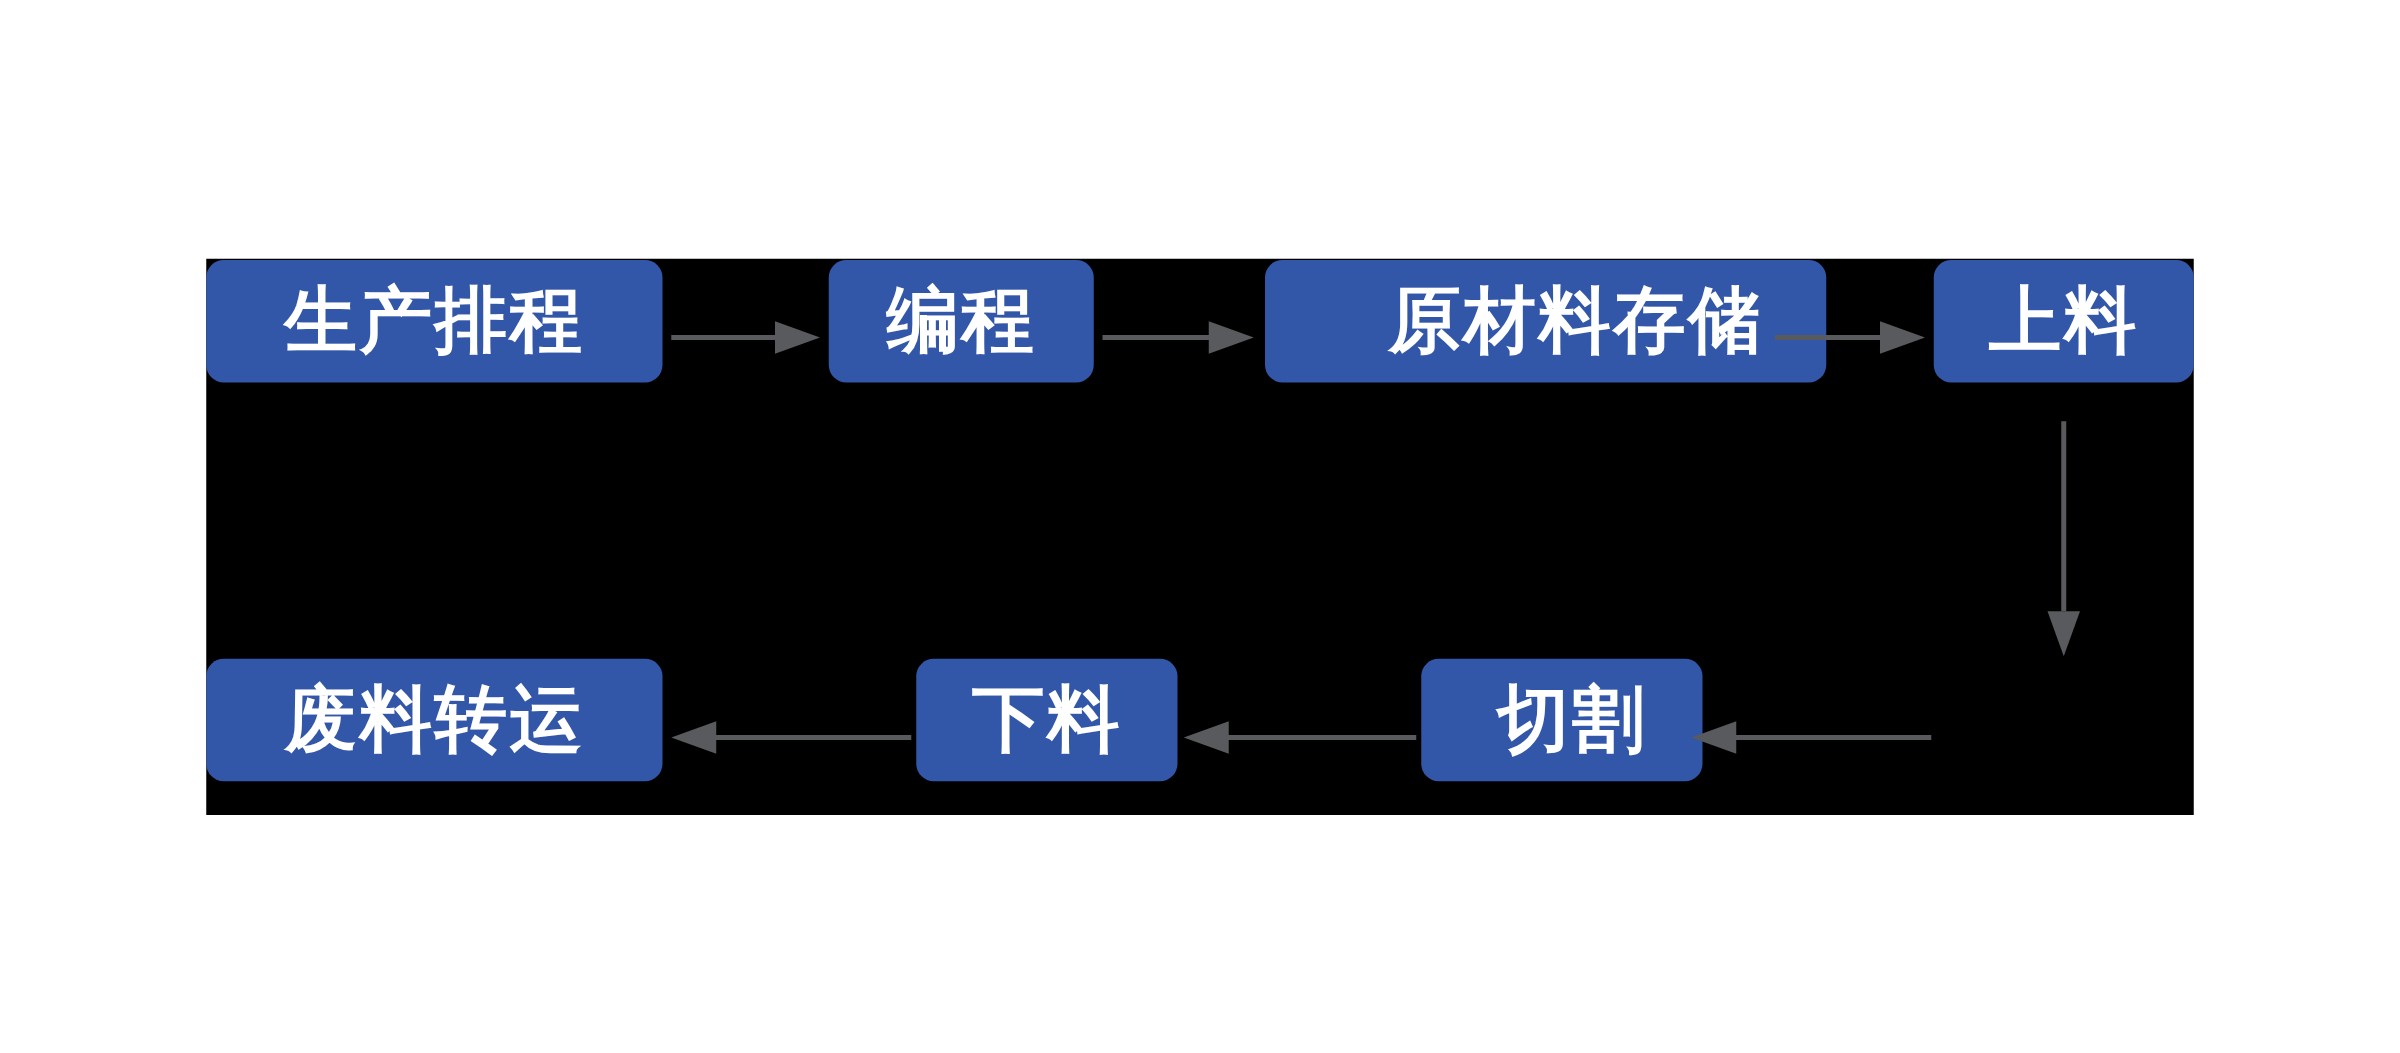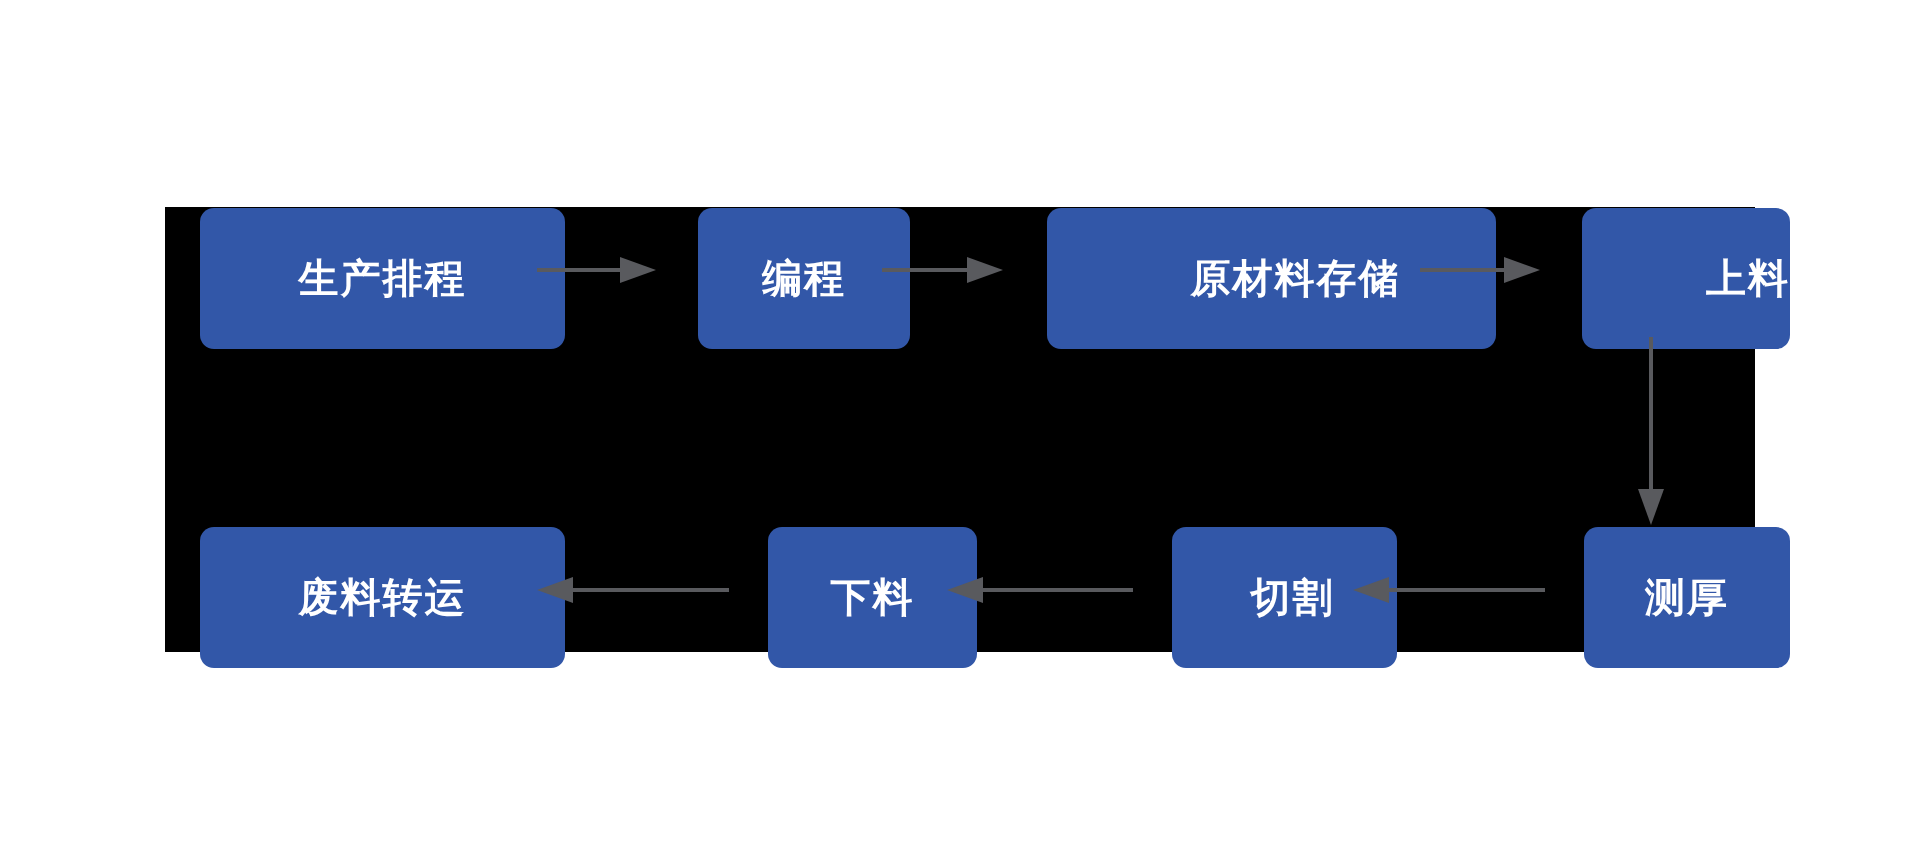--- a/index.html
+++ b/index.html
@@ -10,35 +10,34 @@
     overflow:hidden;
     font-family:"Liberation Sans","DejaVu Sans",sans-serif;
   }
   .canvas{
     position:absolute;
     left:165px;top:207px;width:1590px;height:445px;
     background:var(--canvas-bg,#000000);
   }
   .node{
     position:absolute;
-    height:141px;
+    height:98px;
     background:var(--node-fill,#3257A8);
     border-radius:14px;
     display:flex;align-items:center;justify-content:center;
     color:var(--text-color,#ffffff);
-    font-size:40px;font-weight:600;letter-spacing:2px;
+    font-size:58px;font-weight:600;letter-spacing:2px;
     white-space:nowrap;
-    margin-left:35px;
   }
   .row-top{top:208px;}
   .row-bottom{top:527px;}
   .n1{left:165px;width:365px;}
   .n2{left:663px;width:212px;}
   .n3{left:1012px;width:401px;padding-left:48px;}
-  .n4{left:1547px;width:208px;justify-content:flex-end;}
+  .n4{left:1547px;width:208px;}
   .n5{left:165px;width:365px;}
   .n6{left:733px;width:209px;}
   .n7{left:1137px;width:209px;padding-left:16px;}
   .n8{left:1549px;width:206px;}
 
   .arrow{position:absolute;}
   .arrow .line{position:absolute;background:var(--arrow-color,#595A5E);}
   .arrow .head{position:absolute;width:0;height:0;}
 
   
@@ -88,23 +87,20 @@
 
   <div class="node row-bottom n5">
     <span>废料转运</span>
   </div>
   <div class="node row-bottom n6">
     <span>下料</span>
   </div>
   <div class="node row-bottom n7">
     <span>切割</span>
   </div>
-  <div class="node row-bottom n8">
-    <span>测厚</span>
-  </div>
 
   <div class="arrow">
     <div class="line h-line" style="left:537px;width:84px;"></div>
     <div class="head head-right" style="left:620px;"></div>
   </div>
   <div class="arrow">
     <div class="line h-line" style="left:882px;width:86px;"></div>
     <div class="head head-right" style="left:967px;"></div>
   </div>
   <div class="arrow">

